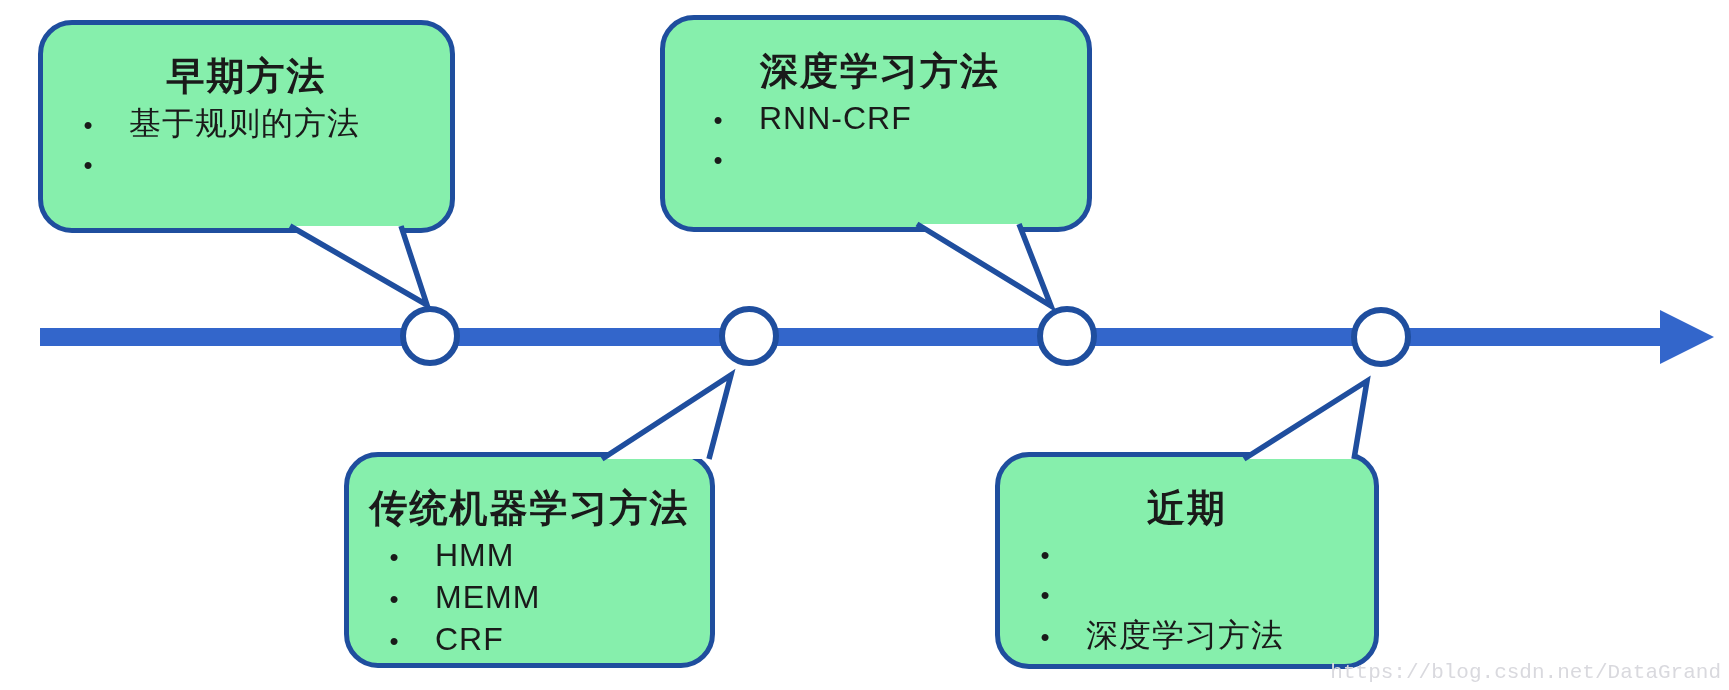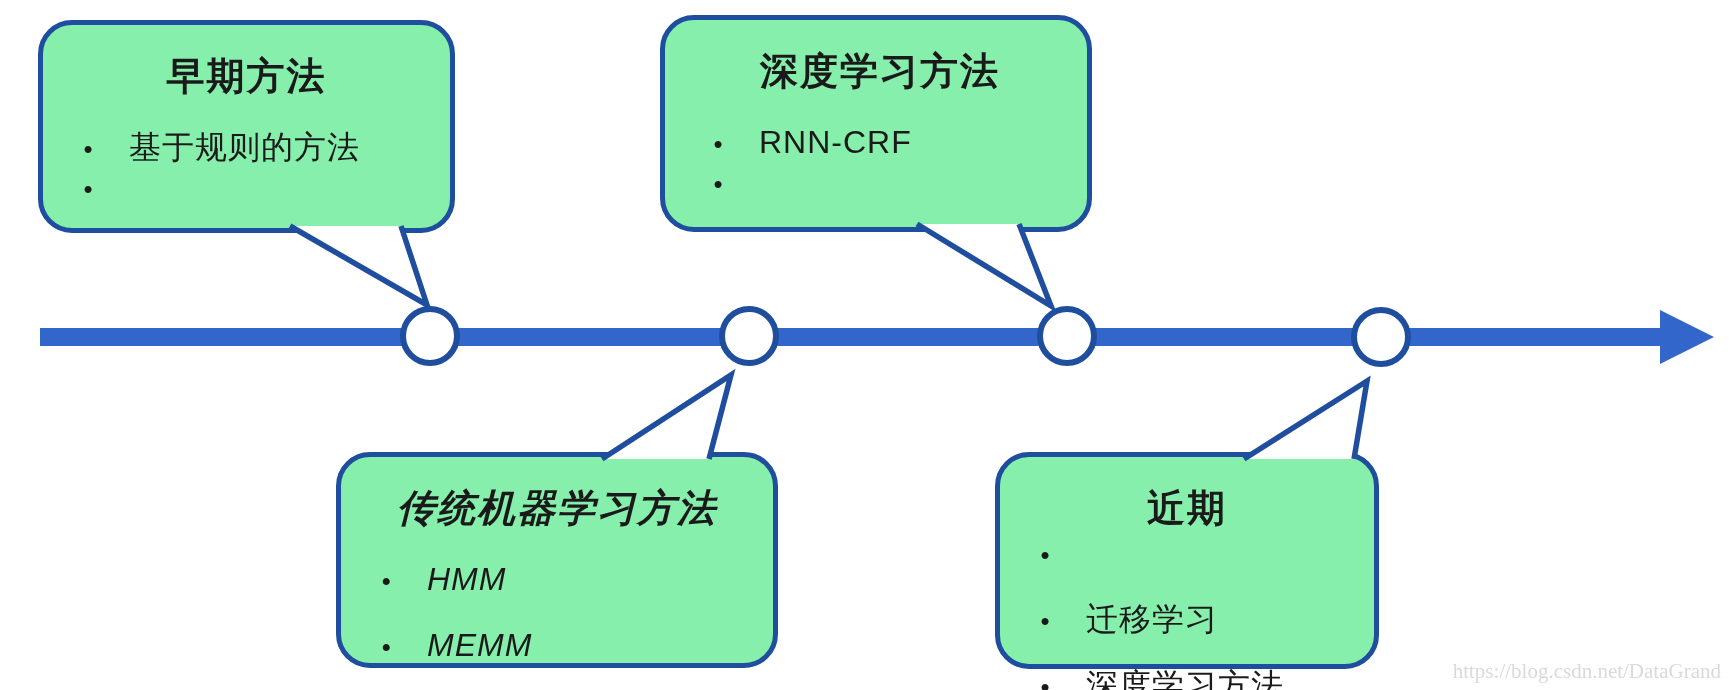--- a/index.html
+++ b/index.html
@@ -38,25 +38,24 @@
     line-height: 40px;
   }
   .bullet-row .dot {
     width: 18px;
     text-align: center;
     font-size: 26px;
   }
   .bullet-row .label {
     margin-left: 32px;
     letter-spacing: 1px;
-    margin-top: 24px;
   }
   #callout-early       { left: 38px;  top: 20px;  width: 417px; height: 213px; }
   #callout-deep        { left: 660px; top: 15px;  width: 432px; height: 217px; padding-left: 8px; }
-  #callout-traditional { left: 336px; top: 452px; width: 442px; height: 216px; font-style: italic; }
+  #callout-traditional { left: 344px; top: 452px; width: 371px; height: 216px; }
   #callout-recent      { left: 995px; top: 452px; width: 384px; height: 217px; }
   
   .overlay {
     position: absolute;
     left: 0; top: 0;
     z-index: 2;
     pointer-events: none;
   }
   .bar-fill { fill: #3366CB; }
   .node {
@@ -70,21 +69,21 @@
     stroke-width: 5.5;
     stroke-miterlimit: 12;
     stroke-linejoin: miter;
   }
   
   .watermark {
     position: absolute;
     right: 8px;
     bottom: 6px;
     z-index: 3;
-    font-family: Liberation Serif, serif;
+    font-family: Liberation Mono, monospace;
     font-size: 21px;
     color: #D9D9DE;
   }
 </style>
 </head>
 <body>
 
 <div class="stage">
 
   <div class="callout" id="callout-early">
@@ -125,21 +124,20 @@
     </div>
   </div>
 
   <div class="callout" id="callout-recent">
     <div class="title">近期</div>
     <div class="bullet-row">
       <span class="dot">•</span>
     </div>
     <div class="bullet-row">
       <span class="dot">•</span>
-      <span class="label">迁移学习</span>
     </div>
     <div class="bullet-row">
       <span class="dot">•</span>
       <span class="label">深度学习方法</span>
     </div>
   </div>
 
   <svg class="overlay" width="1729" height="690" viewBox="0 0 1729 690">
 
     <rect class="bar-fill" x="40" y="328" width="1624" height="18"></rect>

